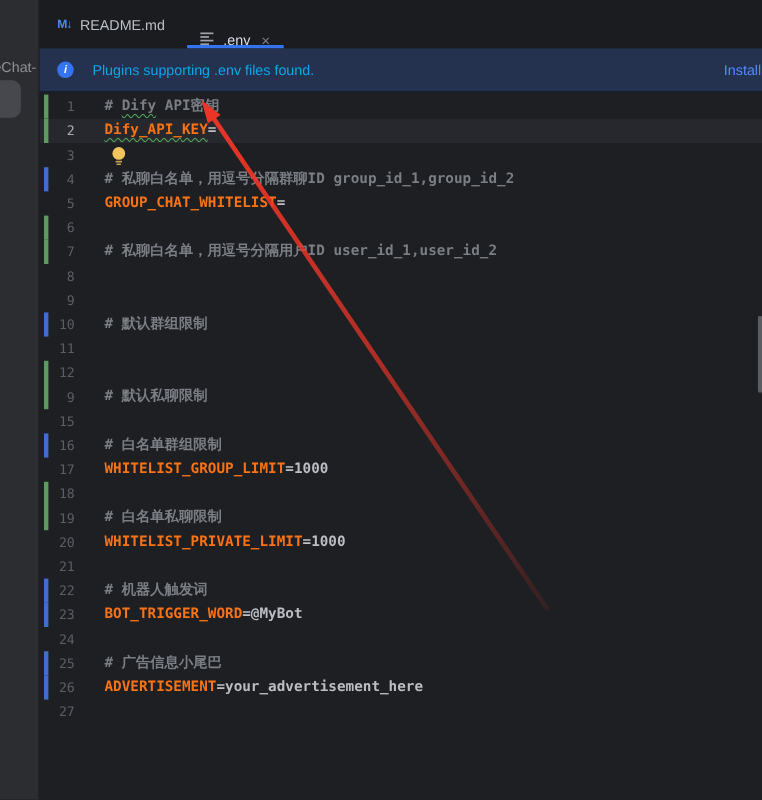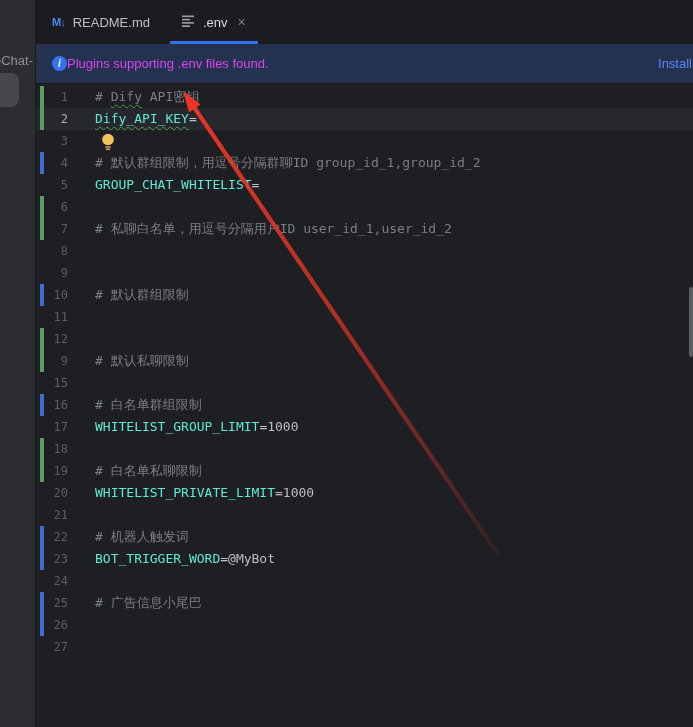--- a/index.html
+++ b/index.html
@@ -18,52 +18,52 @@
   .left-box { position:absolute; left:0; top:73px; width:19px; height:34px;
     background:#46484D; border-radius:0 8px 8px 0; }
 
   .main { position:absolute; left:36px; top:0; right:0; bottom:0; }
 
   
   .tabbar { position:absolute; left:0; top:0; right:0; height:44px;
     background:#1A1C1F; display:flex; align-items:stretch; }
   .tab { position:relative; display:flex; align-items:center; gap:8px;
     padding:0 16px; font-size:13px; color:#BCC0C6; cursor:default; }
-  .tab.active { color:#D8DEE7; }
+  .tab.active { color:#D8DEE7;align-items:flex-end; }
   .tab.active::after { content:''; position:absolute; left:4px; right:4px; bottom:0;
     height:3px; background:#3574F0; border-radius:1px; }
   .md-icon { font-size:11px; font-weight:bold; color:#4E8BF0; letter-spacing:-1px; }
   .env-icon { display:inline-block; }
   .tab-close { font-size:14px; color:#7A7E85; margin-left:2px; line-height:1; }
 
   
   .banner { position:absolute; left:0; top:44px; right:0; height:40px;
     background:#24324F; border-bottom:1px solid #15171C;
     display:flex; align-items:center; padding:0 4px 0 16px; z-index:3; }
   .info-icon { width:15px; height:15px; border-radius:50%; background:#3574F0;
     color:#fff; font-size:10px; font-weight:bold; font-style:italic;
     display:flex; align-items:center; justify-content:center; flex:0 0 auto; }
-  .banner-text { margin-left:0; font-size:13px; color:#d946ef; }
+  .banner-text { margin-left:17px; font-size:13px; color:#0ea5e9; }
   .banner-install { margin-left:auto; font-size:13px; color:#548AF7; white-space:nowrap;
     margin-right:-3px; cursor:pointer;text-align:right; }
 
   
   .editor { position:absolute; left:0; top:84px; right:0; bottom:0;
     font-family:"DejaVu Sans Mono", monospace; font-size:13px; padding-top:2px; }
   .row { position:relative; height:22px; line-height:22px; }
   .row.current { background:#26282E; }
   .mark { position:absolute; left:4px; top:0; width:4px; height:22px; }
   .mark.green { background:#5C9C60; }
   .mark.blue  { background:#3E6FD0; }
   .num { position:absolute; left:0; top:0; width:32px; text-align:right;
     color:#5A5E66; font-size:12px; }
   .row.current .num { color:#AAAEB5; }
-  .code { position:absolute; left:59px; top:0; white-space:pre; }
+  .code { position:absolute; left:59px; top:0; white-space:pre;font-weight:bold; }
   .c-comment { color:#7A7E85; }
-  .c-key { color:#5eead4; }
+  .c-key { color:#f97316; }
   .c-plain { color:#BCBEC4; }
   .sq { text-decoration:underline wavy #4F9E58 1px; text-underline-offset:3px; }
 
   .bulb { position:absolute; left:64px; top:2px; width:16px; height:20px; }
 
   
   .scroll-thumb { position:absolute; right:0; top:287px; width:4px; height:70px;
     background:#5A5D61; border-radius:2px; z-index:5; }
 
   
@@ -121,21 +121,21 @@
         <span class="bulb"><svg width="16" height="20" viewBox="0 0 16 20">
             <circle cx="8" cy="7.5" r="5.8" fill="#F2C55C"></circle>
             <rect x="5" y="14.2" width="6" height="1.6" rx="0.8" fill="#C9A14E"></rect>
             <rect x="5.8" y="16.6" width="4.4" height="1.5" rx="0.7" fill="#C9A14E"></rect>
           </svg></span>
         <div class="code"></div>
       </div>
       <div class="row">
         <div class="mark blue"></div>
         <div class="num">4</div>
-        <div class="code"><span class="c-comment"># 默认群组限制，用逗号分隔群聊ID group_id_1,group_id_2</span></div>
+        <div class="code"><span class="c-comment"># 私聊白名单，用逗号分隔群聊ID group_id_1,group_id_2</span></div>
       </div>
       <div class="row">
         <div class="num">5</div>
         <div class="code"><span class="c-key">GROUP_CHAT_WHITELIST</span><span class="c-plain">=</span></div>
       </div>
       <div class="row">
         <div class="mark green"></div>
         <div class="num">6</div>
         <div class="code"></div>
       </div>
@@ -215,20 +215,21 @@
         <div class="code"></div>
       </div>
       <div class="row">
         <div class="mark blue"></div>
         <div class="num">25</div>
         <div class="code"><span class="c-comment"># 广告信息小尾巴</span></div>
       </div>
       <div class="row">
         <div class="mark blue"></div>
         <div class="num">26</div>
+        <div class="code"><span class="c-key">ADVERTISEMENT</span><span class="c-plain">=your_advertisement_here</span></div>
       </div>
       <div class="row">
         <div class="num">27</div>
         <div class="code"></div>
       </div>
     </div>
 </div>
 
 <div class="scroll-thumb"></div>
 

